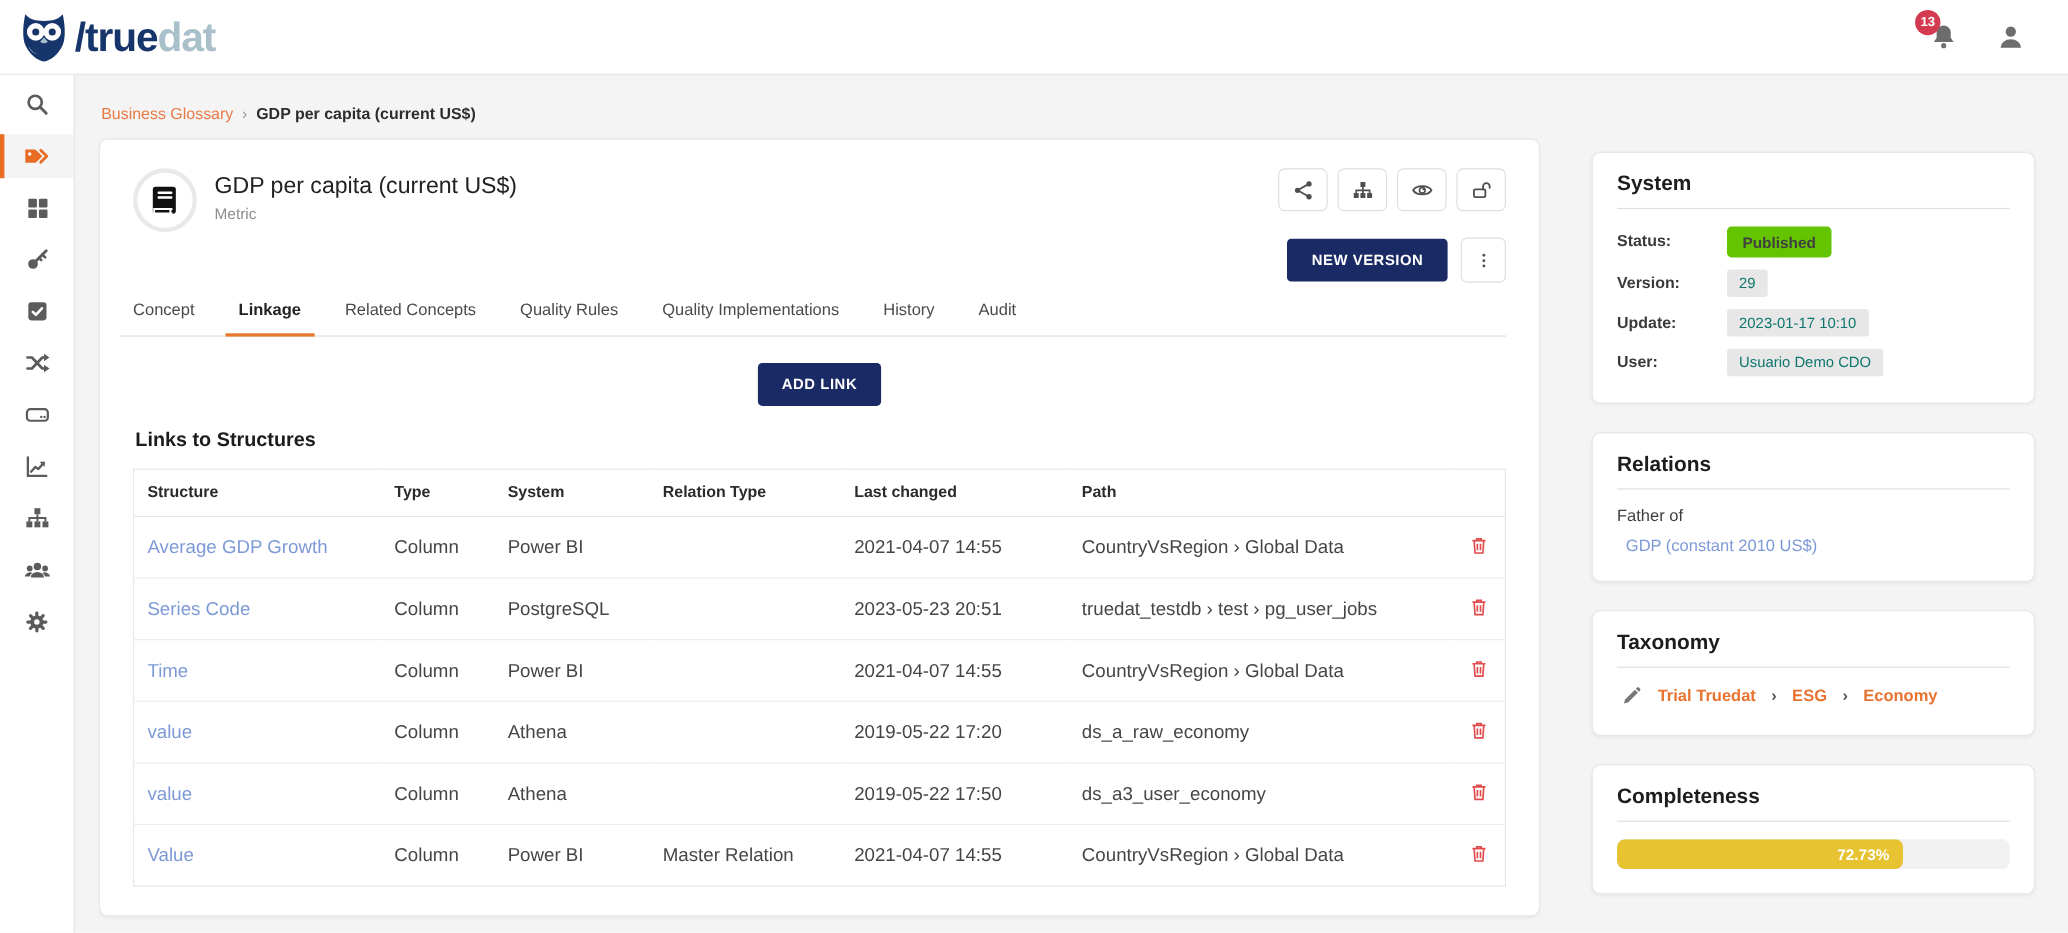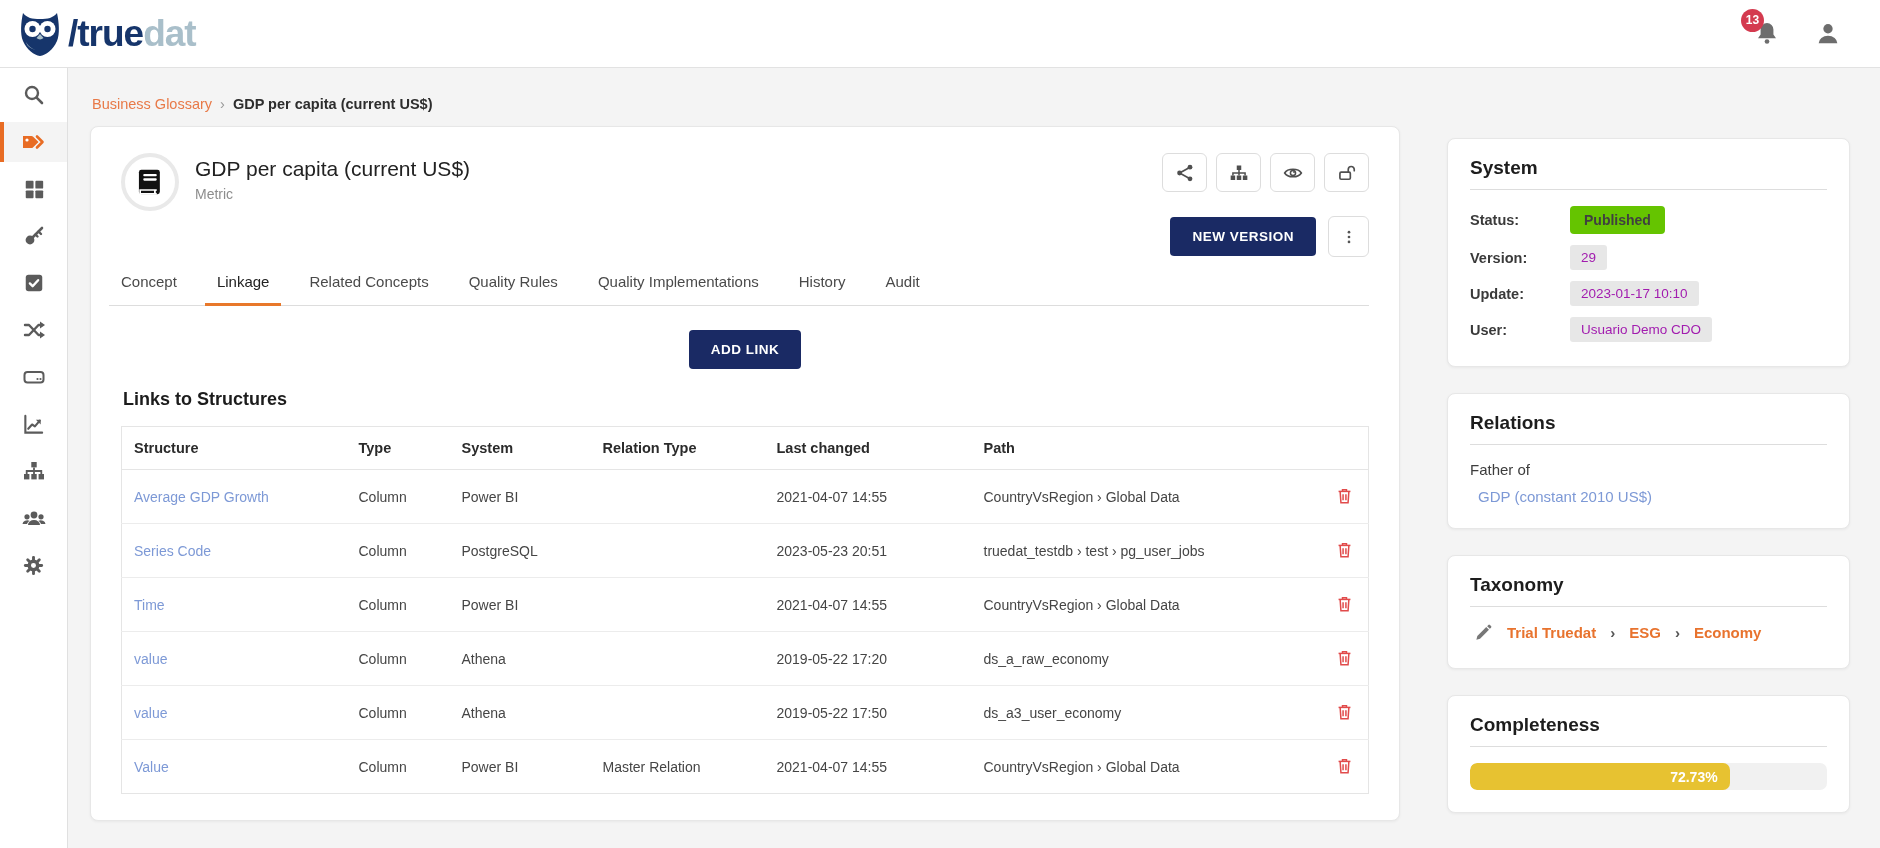--- a/index.html
+++ b/index.html
@@ -50,45 +50,45 @@
               display:flex; align-items:center; justify-content:center; color:#4f4f4f; cursor:pointer; }
   .btn-row { display:flex; gap:12px; align-items:center; }
   .btn-primary { background:#1a2a64; color:#fff; font-weight:bold; font-size:13.5px; letter-spacing:.5px;
                  border:none; border-radius:4px; padding:12px 22px; cursor:pointer; font-family:inherit; }
   .kebab-btn { width:41px; height:41px; border:1px solid #ddd; border-radius:6px; background:#fff;
                display:flex; align-items:center; justify-content:center; cursor:pointer; color:#555; }
 
   .tabs { display:flex; margin:6px 0 0 -12px; border-bottom:1px solid #ddd; }
   .tab { font-size:15px; color:#4a4a4a; padding:10px 12px 13px; margin-right:16px; cursor:pointer;
          border-bottom:3px solid transparent; margin-bottom:-1px; white-space:nowrap; }
-  .tab.active { font-weight:normal; color:#222; border-bottom-color:#e8782a; }
+  .tab.active { font-weight:bold; color:#222; border-bottom-color:#e8782a; }
 
   .addlink-row { display:flex; justify-content:center; margin-top:24px; }
   .section-title { font-size:18px; font-weight:bold; color:#1c1c1c; margin:20px 0 16px 2px; }
 
   
   table.links { width:100%; border-collapse:collapse; border:1px solid #e5e5e5; table-layout:fixed; }
   table.links th { text-align:left; font-size:14.5px; color:#2b2b2b; padding:13px 12px; border-bottom:1px solid #e5e5e5; }
-  table.links td { font-size:14px; color:#454545; padding:14px 12px; border-bottom:1px solid #ececec; }
+  table.links td { font-size:17px; color:#454545; padding:14px 12px; border-bottom:1px solid #ececec; }
   table.links tr:last-child td { border-bottom:none; }
   td.struct a { color:#7d99d6; text-decoration:none; cursor:pointer; }
   .col-structure{width:225px}.col-type{width:103px}.col-system{width:141px}
   .col-reltype{width:174px}.col-changed{width:207px}.col-path{width:auto}.col-action{width:48px}
   .trash-btn { background:none; border:none; cursor:pointer; color:#e14b4b; padding:2px; }
 
   
   .right-col { width:403px; margin-left:47px; margin-top:12px; }
   .panel { background:#fff; border:1px solid #e7e7e7; border-radius:8px;
            box-shadow:0 1px 3px rgba(0,0,0,.05); padding:18px 22px 22px; margin-bottom:26px; }
   .panel h3 { font-size:19px; color:#1d1d1d; padding-bottom:10px; border-bottom:1px solid #ddd; margin-bottom:16px; }
   .sum-row { display:flex; align-items:center; margin-bottom:11px; }
   .sum-label { width:100px; font-size:14.5px; font-weight:bold; color:#3a3a3a; flex:none; }
   .badge-green { background:#65c400; color:#404040; font-weight:bold; font-size:14px;
                  border-radius:4px; padding:6px 14px; }
-  .badge-gray { background:#e7e7e7; color:#a21caf; font-size:13.5px; border-radius:3px; padding:5px 11px; }
+  .badge-gray { background:#e7e7e7; color:#0f766e; font-size:13.5px; border-radius:3px; padding:5px 11px; }
   .rel-label { font-size:15px; color:#3d3d3d; margin-bottom:10px; }
   .rel-link { font-size:15px; color:#7d99d6; margin-left:8px; cursor:pointer; }
   .tax-row { display:flex; align-items:center; gap:14px; margin:8px 0 4px 4px; }
   .tax-link { color:#e8732e; font-size:15px; font-weight:bold; cursor:pointer; }
   .tax-sep { color:#555; font-weight:bold; font-size:15px; }
   .pencil { color:#777; cursor:pointer; display:flex; }
   .progress-track { background:#f1f1f1; border-radius:7px; height:27px; overflow:hidden; margin-top:6px; }
   .progress-fill { background:#e7c231; height:100%; border-radius:7px; display:flex;
                    align-items:center; justify-content:flex-end; padding-right:12px;
                    color:#fff; font-weight:bold; font-size:14px; }

